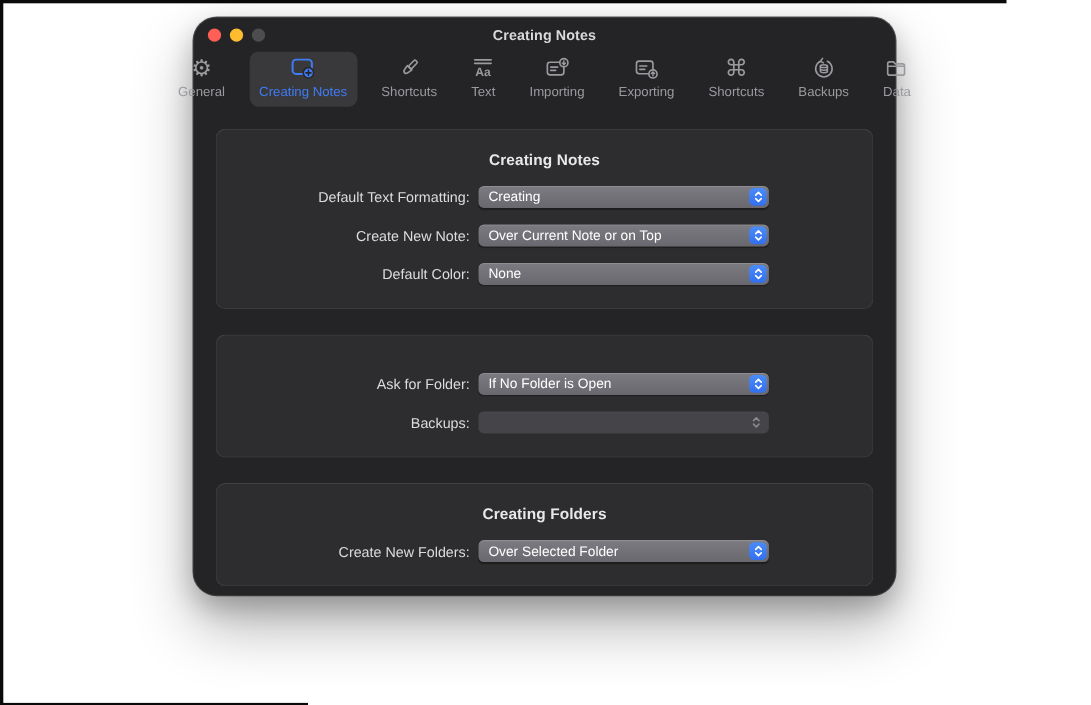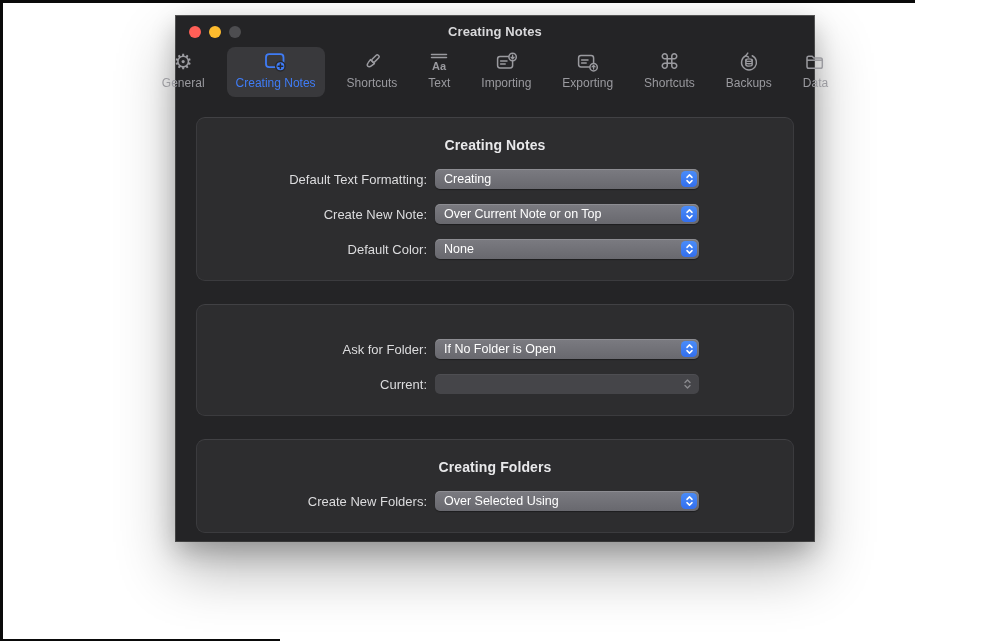--- a/index.html
+++ b/index.html
@@ -16,21 +16,21 @@
   }
   
   .edge{position:absolute;background:#0a0a0a;z-index:0;}
   .edge-top{left:0;top:0;width:915px;height:3px;}
   .edge-left{left:0;top:0;width:3px;height:641px;}
   .edge-bottom{left:0;bottom:0;width:280px;height:2px;}
 
   
   .window{
     position:absolute; left:176px; top:16px; width:638px; height:525px;
-    background:var(--window-bg); border-radius:0;
+    background:var(--window-bg); border-radius:21px;
     box-shadow:0 28px 55px rgba(0,0,0,.30), 0 10px 24px rgba(0,0,0,.22), 0 0 0 1px rgba(0,0,0,.65);
     z-index:2; color:var(--label-text);
   }
   .titlebar{position:relative; height:31px; display:flex; align-items:center;}
   .traffic{position:absolute; left:13px; top:0; height:100%; display:flex; align-items:center; gap:8px;}
   .tl{width:12px;height:12px;border-radius:50%;display:inline-block;}
   .tl-close{background:var(--traffic-close);}
   .tl-min{background:var(--traffic-minimize);}
   .tl-zoom{background:var(--traffic-zoom);}
   .win-title{width:100%; text-align:center; font-size:13px; font-weight:bold; color:#d9d9db; letter-spacing:.1px;}
@@ -233,38 +233,38 @@
         <div class="popup">
           <span class="popup-value">If No Folder is Open</span>
           <span class="popup-cap">
             <svg class="chev" width="9" height="12" viewBox="0 0 9 12" fill="none" stroke="#ffffff" stroke-width="1.5" stroke-linecap="round" stroke-linejoin="round">
                 <path d="M2 4.4 4.5 1.9 7 4.4M2 7.6 4.5 10.1 7 7.6"></path>
               </svg>
           </span>
         </div>
       </div>
       <div class="row">
-        <span class="row-label">Current:</span>
+        <span class="row-label">Backups:</span>
         <div class="popup disabled" aria-disabled="true">
           <span class="popup-value"></span>
           <span class="popup-cap">
             <svg class="chev" width="9" height="12" viewBox="0 0 9 12" fill="none" stroke="#8a8a8e" stroke-width="1.4" stroke-linecap="round" stroke-linejoin="round">
                 <path d="M2 4.4 4.5 1.9 7 4.4M2 7.6 4.5 10.1 7 7.6"></path>
               </svg>
           </span>
         </div>
       </div>
     </section>
 
     <section class="panel">
       <h2>Creating Folders</h2>
       <div class="row">
         <span class="row-label">Create New Folders:</span>
         <div class="popup">
-          <span class="popup-value">Over Selected Using</span>
+          <span class="popup-value">Over Selected Folder</span>
           <span class="popup-cap">
             <svg class="chev" width="9" height="12" viewBox="0 0 9 12" fill="none" stroke="#ffffff" stroke-width="1.5" stroke-linecap="round" stroke-linejoin="round">
                 <path d="M2 4.4 4.5 1.9 7 4.4M2 7.6 4.5 10.1 7 7.6"></path>
               </svg>
           </span>
         </div>
       </div>
     </section>
 
   </div>

